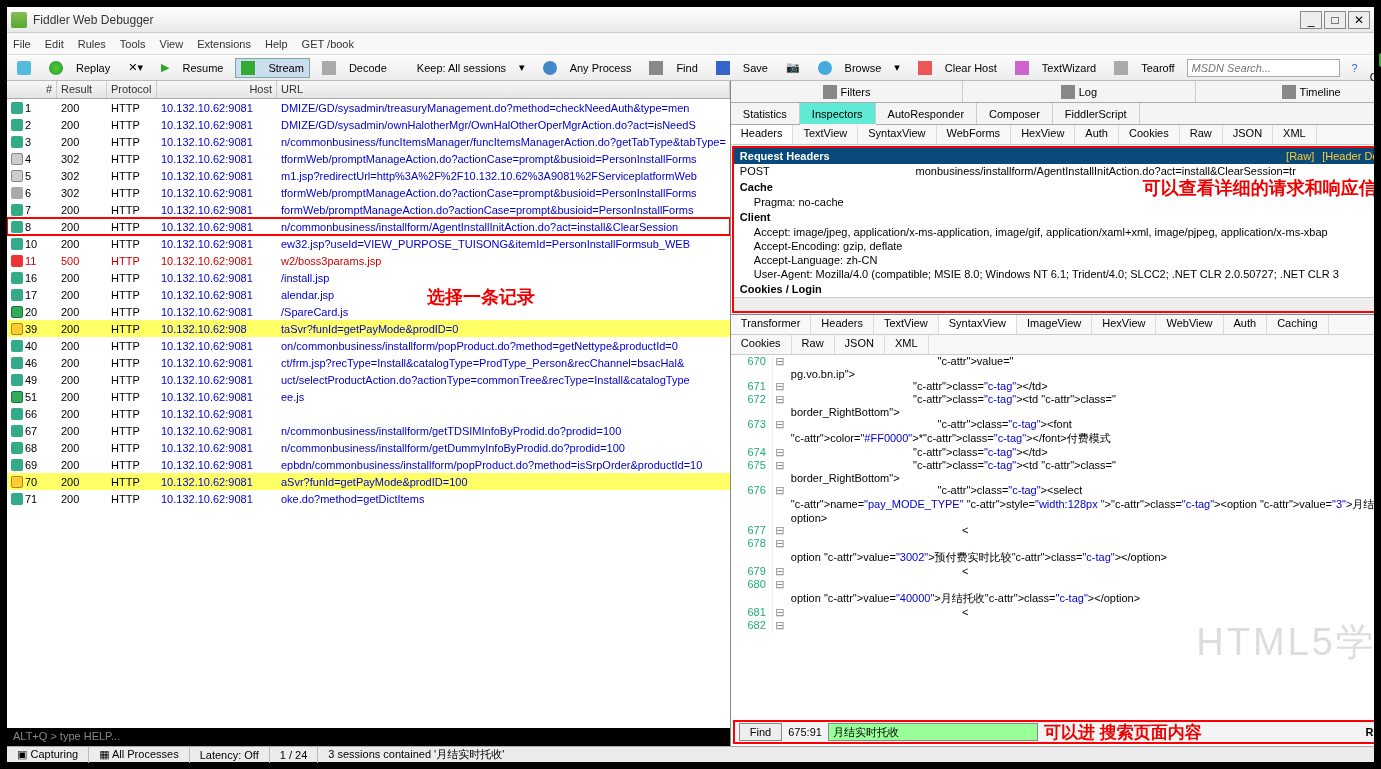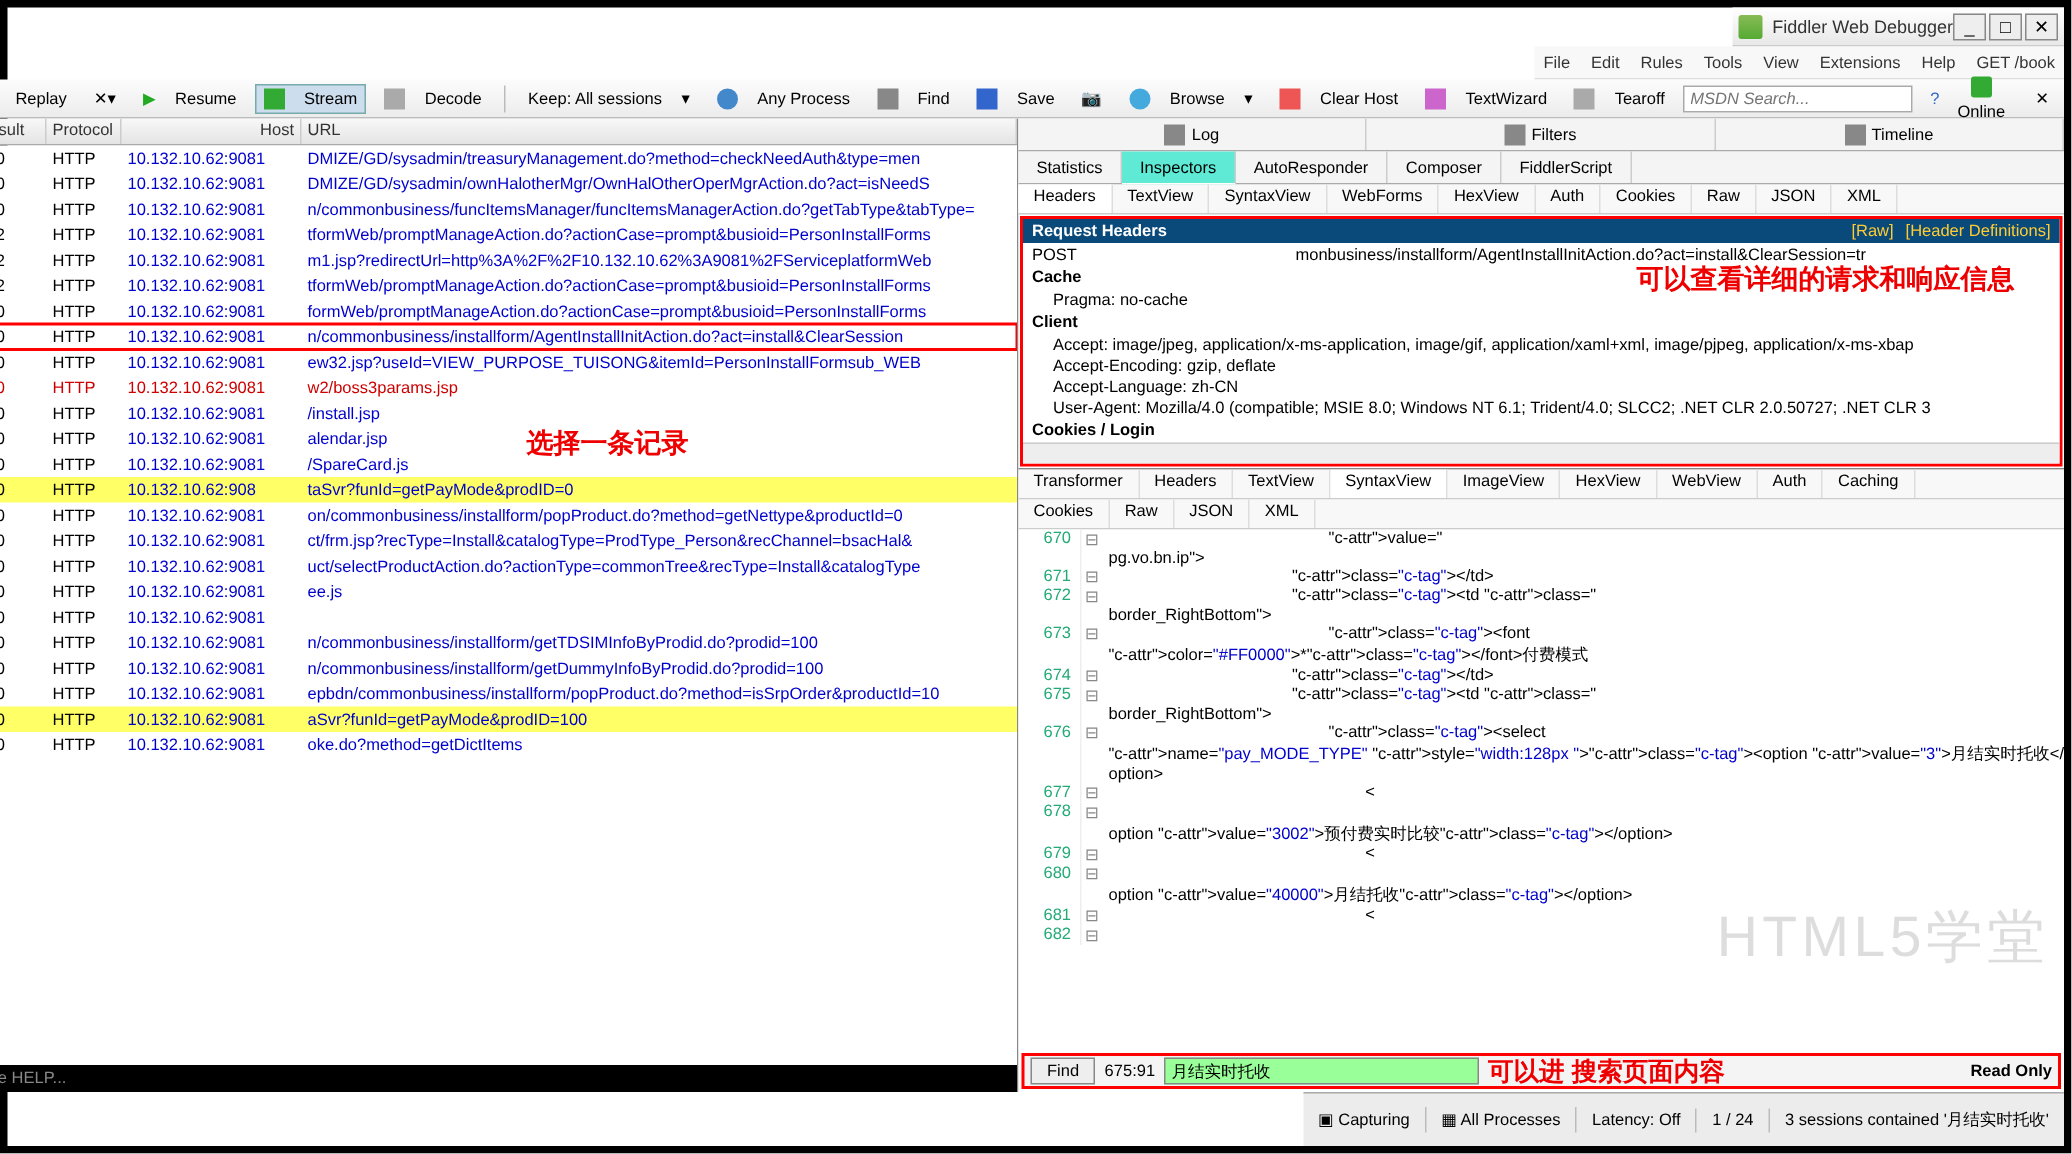--- a/index.html
+++ b/index.html
@@ -1,17 +1,17 @@
 <!DOCTYPE html>
 <html><head>
 <meta charset="utf-8">
 <style>
 * { margin: 0; padding: 0; box-sizing: border-box; font-family: "Segoe UI", Tahoma, sans-serif; font-size: 11px; }
 body { background: #f0f0f0; overflow: hidden; }
-.window { width: 1381px; height: 769px; background: #fff; border: 5px solid #000000; position: relative; display: flex; flex-direction: column; align-items: flex-end; }
+.window { width: 1381px; height: 769px; background: #fff; border: 7px solid #000000; position: relative; display: flex; flex-direction: column; }
 .titlebar { height: 26px; background: linear-gradient(#fff,#e8e8e8); display: flex; align-items: center; padding: 0 4px; border-bottom: 1px solid #ccc; }
 .titlebar-icon { width: 16px; height: 16px; background: linear-gradient(#8b5,#5a3); border-radius:2px; margin-right: 6px; }
 .titlebar-title { font-size: 12px; color: #333; flex: 1; }
 .win-btns { display: flex; gap: 2px; }
 .win-btn { width: 22px; height: 18px; border: 1px solid #888; background: #eee; display:flex; align-items:center; justify-content:center; font-size:12px; cursor:pointer; }
 .menubar { height: 22px; background: #f8f8f8; display: flex; align-items: center; padding: 0 6px; gap: 14px; border-bottom: 1px solid #ddd; }
 .menu-item { color: #333; cursor: pointer; }
 .toolbar { height: 26px; background: linear-gradient(#fcfcfc,#ececec); display: flex; align-items: center; padding: 0 4px; gap: 6px; border-bottom: 1px solid #bbb; }
 .tb-btn { display: flex; align-items: center; gap: 13px; padding: 2px 5px; border: 1px solid transparent; cursor: pointer; white-space:nowrap; }
 .tb-btn.pressed { border:1px solid #7aa; background:#cde; }
@@ -65,21 +65,21 @@
 .code-line { display:flex; }
 .gutter { width:42px; text-align:right; padding-right:6px; color:#2a7; background:#fff; border-right:1px solid #eee; }
 .fold { width:14px; text-align:center; color:#888; }
 .code-txt { flex:1; padding-left:4px; white-space:pre; }
 .c-val { color:#00c; }
 .find-bar { height:24px; border:2px solid red; margin:2px; display:flex; align-items:center; gap:6px; padding:0 4px; background:#f4f4f4; }
 .find-btn { border:1px solid #888; padding:2px 10px; background:#eee; cursor:pointer; }
 .find-input { flex:0 0 210px; border:1px solid #888; padding:2px 4px; background:#9f9; }
 .readonly-lbl { margin-left:auto; font-weight:bold; }
 .quickexec { height:18px; background:#000; color:#888; padding:2px 6px; font-family:Consolas,monospace; font-size:11px; }
-.statusbar { height:36px; background:#ececec; border-top:1px solid #aaa; display:flex; align-items:center; font-size:11px; }
+.statusbar { height:16px; background:#ececec; border-top:1px solid #aaa; display:flex; align-items:center; font-size:11px; }
 .sb-cell { padding:2px 10px; border-right:1px solid #bbb; }
 .msdn-search { flex:0 0 140px; border:1px solid #aaa; padding:2px 4px; color:#888; font-style:italic; }
 .online { margin-left:auto; display:flex; align-items:center; gap:4px; padding-right:8px;flex-direction:column; }
 .watermark { position:absolute; right:10px; bottom:50px; font-size:38px; color:rgba(180,180,180,.45); font-weight:300; letter-spacing:3px; pointer-events:none; font-family:"Microsoft YaHei",sans-serif; }
 .hscroll { height:14px; background:#eee; border-top:1px solid #ccc; }
 .req-line { padding:1px 6px; display:flex; }
 .req-line .method-url { flex:1; font-family:Consolas,monospace; }
 .req-section-title { font-weight:bold; padding:2px 6px; }
 .req-kv { padding:1px 6px 1px 20px; }
 </style>
@@ -415,22 +415,22 @@
             <div class="cell proto">HTTP</div>
             <div class="cell host">10.132.10.62:9081</div>
             <div class="cell url">oke.do?method=getDictItems</div>
           </div>
         </div>
       <div class="quickexec"><span>ALT+Q &gt; type HELP...</span></div>
     </div>
 
     <div class="right-pane">
       <div class="rtabs1" id="rtabs1">
+          <div class="rtab" style="flex: 1 1 0%; justify-content: center;"><span class="tb-icon" style="background:#888"></span>Filters</div>
           <div class="rtab" style="flex: 1 1 0%; justify-content: center;"><span class="tb-icon" style="background:#888"></span>Log</div>
-          <div class="rtab" style="flex: 1 1 0%; justify-content: center;"><span class="tb-icon" style="background:#888"></span>Filters</div>
           <div class="rtab" style="flex: 1 1 0%; justify-content: center;"><span class="tb-icon" style="background:#888"></span>Timeline</div>
         </div>
       <div class="rtabs2" id="rtabs2">
           <div class="rtab2">Statistics</div>
           <div class="rtab2 active">Inspectors</div>
           <div class="rtab2">AutoResponder</div>
           <div class="rtab2">Composer</div>
           <div class="rtab2">FiddlerScript</div>
         </div>
       <div class="subtabs" id="reqtabs">

